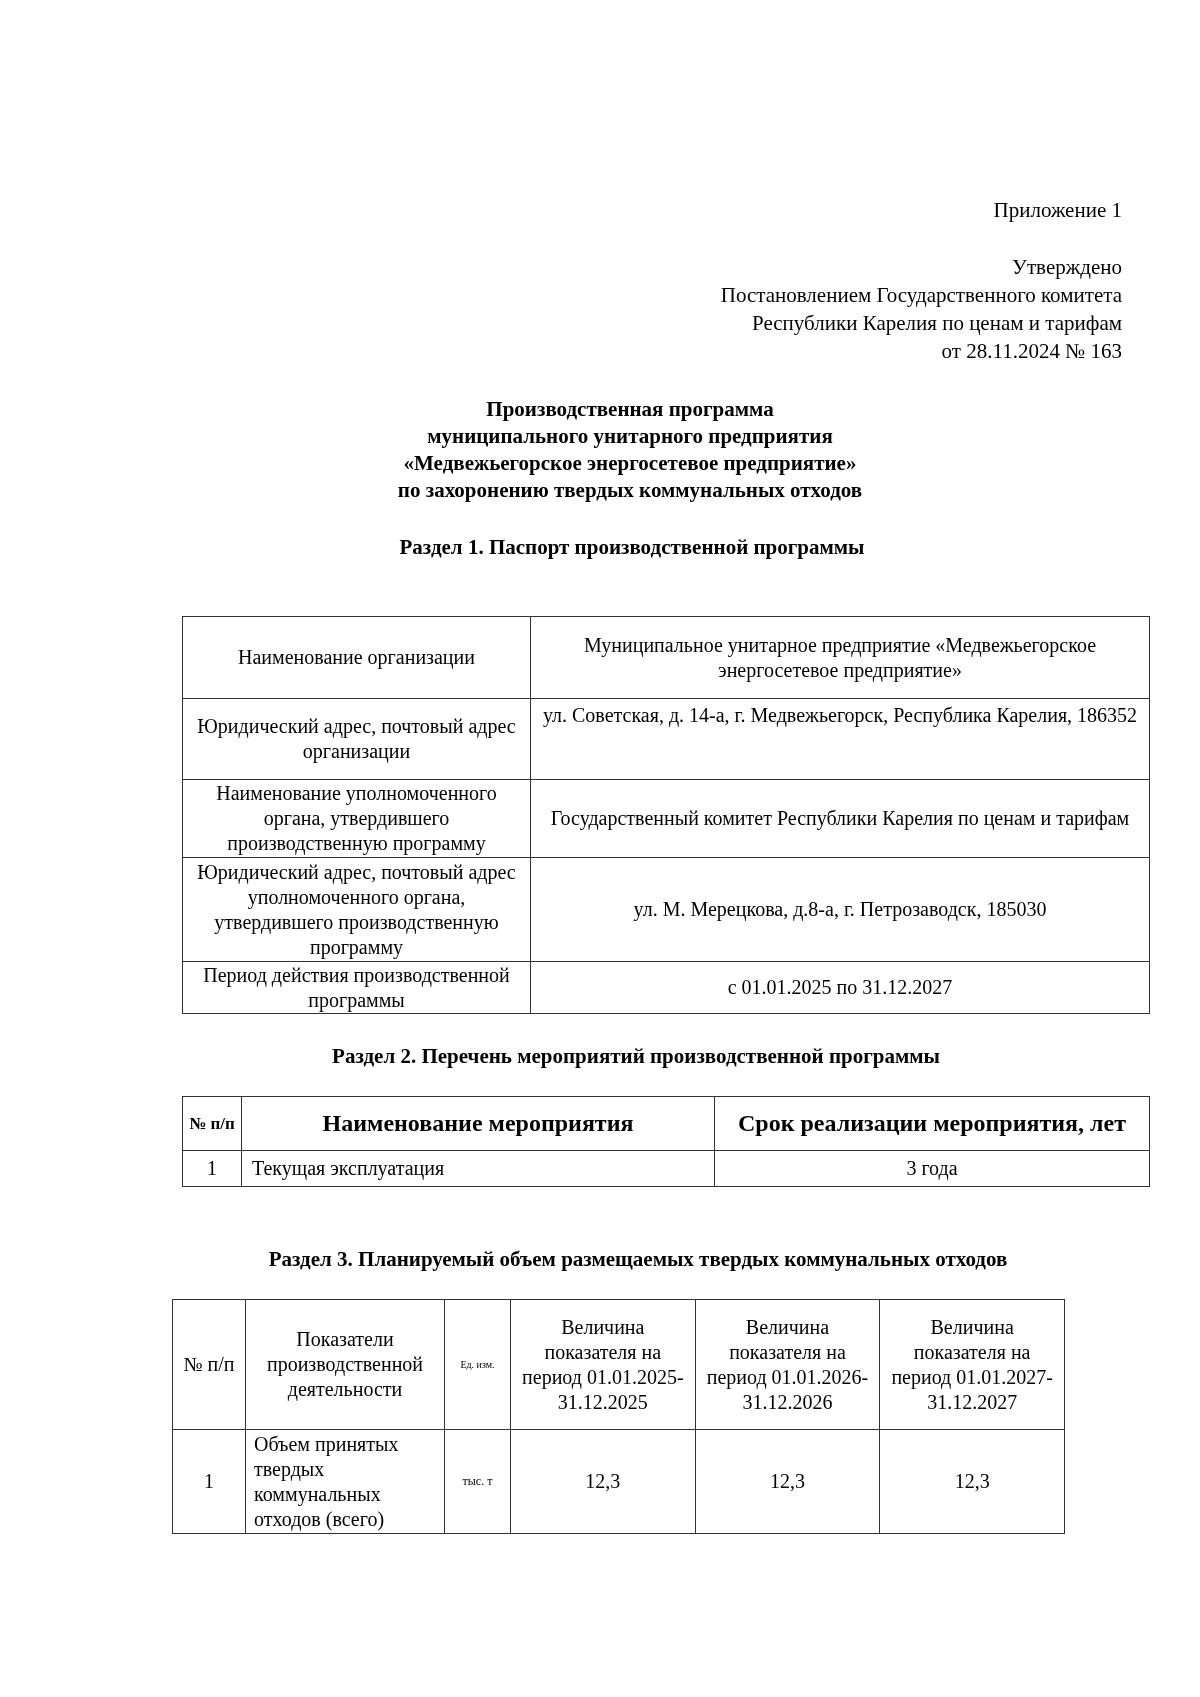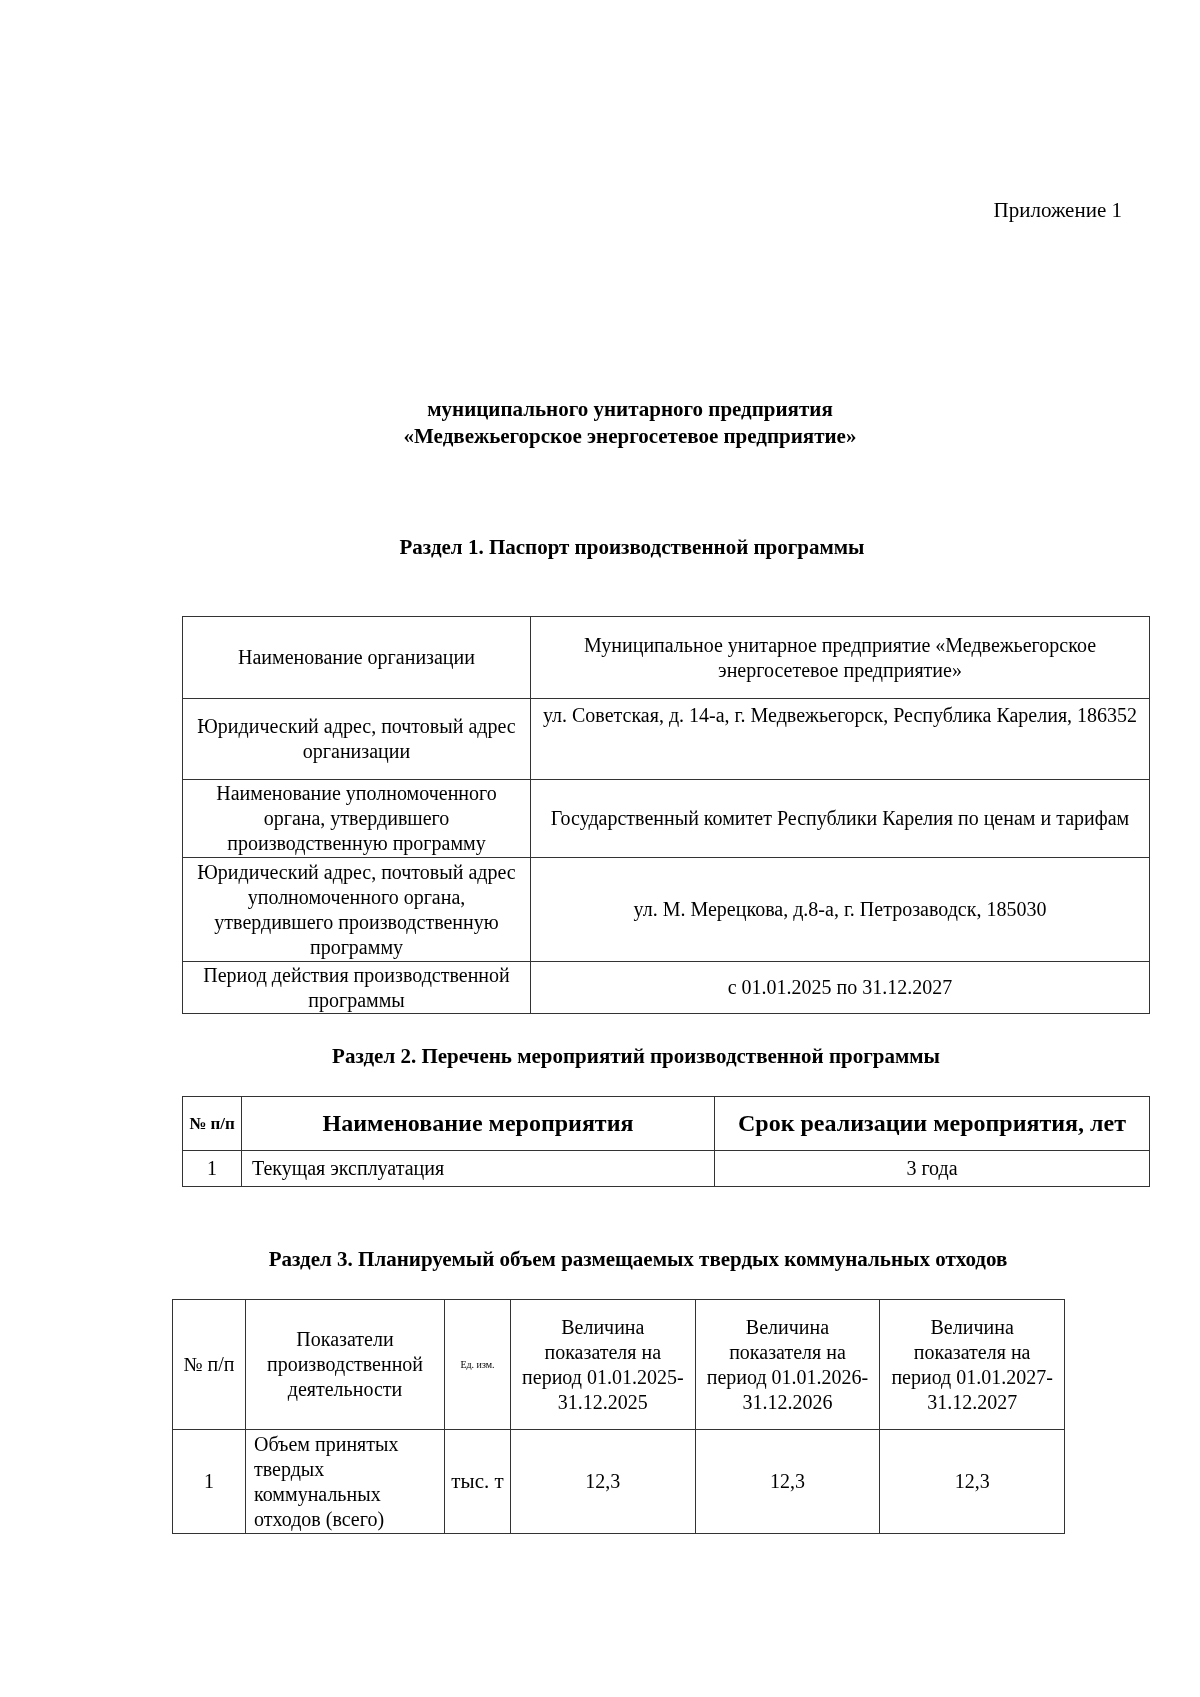--- a/index.html
+++ b/index.html
@@ -99,33 +99,41 @@
       top: 1291px;
       width: 893px;
     }
     .t3 td { font-weight: normal; }
     .t3 tr.head td { height: 129px; }
     .t3 tr.row td { height: 103px; }
     .t3 .c-num { width: 64px; }
     .t3 .c-ind { width: 190px; }
     .t3 .c-unit { width: 57px; font-size: 10px; line-height: 19px; }
     .t3 td.ind-val { text-align: left; padding-left: 8px; }
-    .t3 td.small { font-size: 21px; line-height: 19px; }
+    .t3 td.small { font-size: 12px; line-height: 19px; }
   </style>
 </head>
 <body>
 
 <div class="page">
 
   <div class="right-block appendix">Приложение 1</div>
 
+  <div class="right-block approval">
+    <div>Утверждено</div>
+    <div>Постановлением Государственного комитета</div>
+    <div>Республики Карелия по ценам и тарифам</div>
+    <div>от 28.11.2024 № 163</div>
+  </div>
 
   <div class="title-block">
+    <div>Производственная программа</div>
     <div>муниципального унитарного предприятия</div>
     <div>«Медвежьегорское энергосетевое предприятие»</div>
+    <div>по захоронению твердых коммунальных отходов</div>
   </div>
 
   <div class="section-title s1-title">Раздел 1. Паспорт производственной программы</div>
 
   <table class="t1">
     <tbody>
         <tr class="r1">
       <td class="label">Наименование организации</td>
       <td class="value">Муниципальное унитарное предприятие «Медвежьегорское энергосетевое предприятие»</td>
     </tr>

